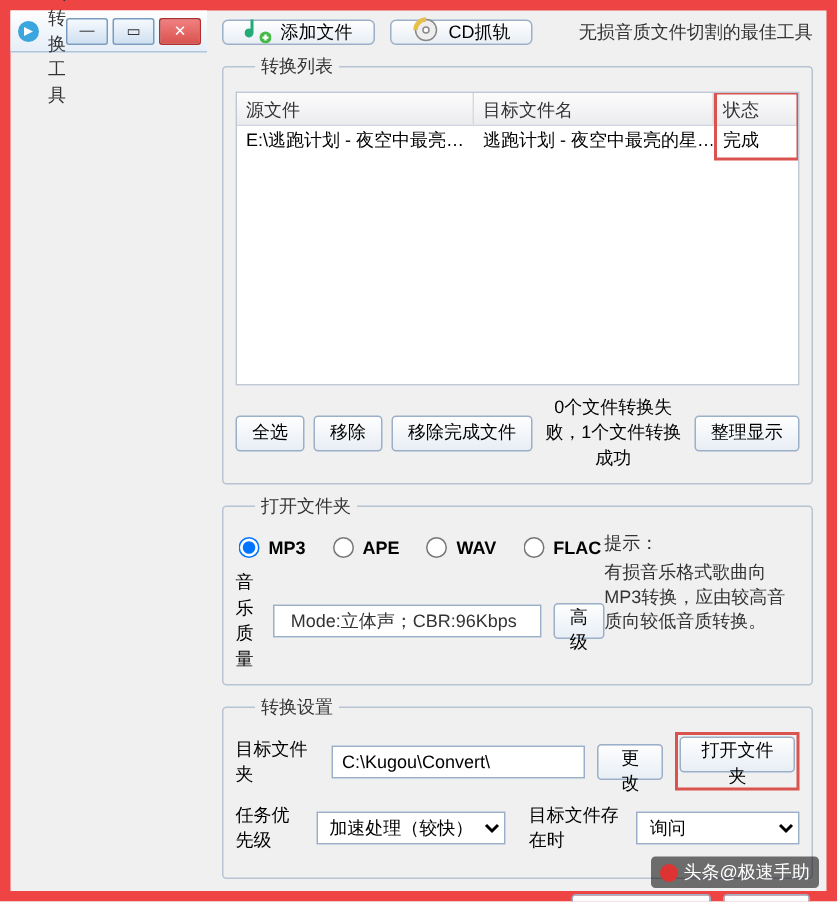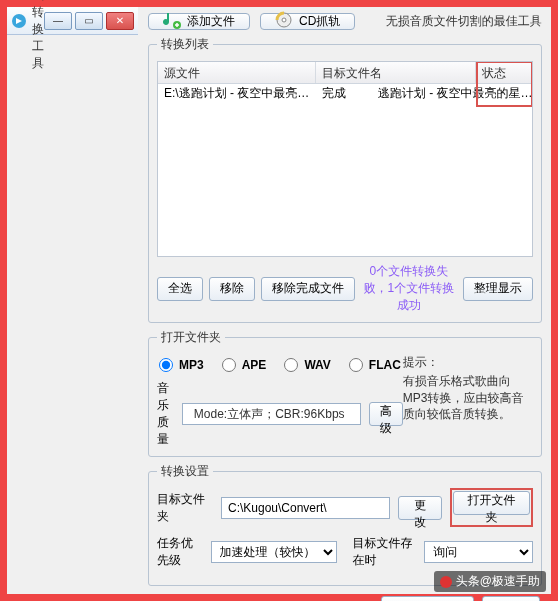--- a/index.html
+++ b/index.html
@@ -10,36 +10,36 @@
 .titlebar-text { flex: 1; color: #333; }
 .titlebar-btns { display: flex; gap: 3px; }
 .tbtn { width: 28px; height: 18px; border: 1px solid #7a9bc0; background: linear-gradient(#f5f9ff,#d0e0f0); border-radius: 2px; display:flex; align-items:center; justify-content:center; font-size:10px; color:#333; }
 .tbtn.close { background: linear-gradient(#f08080,#d9534f); border-color:#b03030; color:#fff; }
 .content { flex:1; padding: 6px 10px 8px 10px; display:flex; flex-direction:column; gap: 6px; position:relative; }
 .toolbar-row { display:flex; align-items:center; gap: 10px; }
 .bigbtn { height: 17px; padding: 0 14px; border: 1px solid #9bb0c8; border-radius: 4px; background: linear-gradient(#fefefe,#e8eef5); display:flex; align-items:center; gap:6px; cursor:pointer; }
 .spacer { flex:1; }
 .slogan { color:#333; }
 fieldset { border:1px solid #b8c4d2; border-radius:3px; padding: 8px; }
-legend { padding: 0 4px; color:#333; }
+legend { padding: 0 4px; color:#333;margin-left:13px; }
 .table-wrap { border:1px solid #bfc8d4; background:#fff; height: 196px; overflow:hidden; position:relative; }
 .thead { display:flex; height:22px; background:linear-gradient(#fcfcfd,#ececef); border-bottom:1px solid #cfd6df; }
 .th { border-right:1px solid #d6dbe2; padding: 3px 6px; color:#333; }
 .th.src { width: 158px; }
 .th.dst { width: 160px; }
 .th.stat { flex:1; }
 .trow { display:flex; height:20px;align-items:flex-end; }
 .td { padding: 2px 6px; border-right:1px solid transparent; white-space:nowrap; overflow:hidden; }
 .td.src { width: 158px; }
 .td.dst { width: 160px; }
 .td.stat { flex:1; }
 .hl-box { position:absolute; border:2px solid #d9534f; pointer-events:none; }
 .list-actions { display:flex; align-items:center; gap:6px; margin-top:6px; }
 .sbtn { height:24px; padding: 0 10px; border:1px solid #9bb0c8; border-radius:3px; background:linear-gradient(#fefefe,#e8eef5); cursor:pointer; }
-.stat-text { flex:1; text-align:center; color:#8b5cf6; }
+.stat-text { flex:1; text-align:center; color:#000000; }
 .format-row { display:flex; align-items:center; gap: 18px; padding: 4px 2px; }
 .radio-item { display:flex; align-items:center; gap:6px; font-size:15px; font-weight:bold; }
 .radio-item input { width:14px; height:14px; }
 .tip { font-size:12px; color:#333; line-height:1.4; width:130px; }
 .tip-title { color:#333; margin-bottom:2px; }
 .quality-row { display:flex; align-items:center; gap:8px; margin-top:4px; }
 .quality-input { flex:1; height:22px; border:1px solid #9bb0c8; background:#fff; padding:0 11px; color:#333; }
 .field-row { display:flex; align-items:center; gap:8px; margin-bottom:8px; }
 .text-input { flex:1; height:22px; border:1px solid #9bb0c8; background:#fff; padding:0 6px; }
 .sel { height:22px; border:1px solid #9bb0c8; background:#fff; padding:0 4px; width:130px; }
@@ -95,22 +95,22 @@
     <fieldset>
       <legend>转换列表</legend>
       <div class="table-wrap">
         <div class="thead">
           <div class="th src">源文件</div>
           <div class="th dst">目标文件名</div>
           <div class="th stat">状态</div>
         </div>
         <div class="trow">
           <div class="td src">E:\逃跑计划 - 夜空中最亮…</div>
+          <div class="td dst">逃跑计划 - 夜空中最亮的星…</div>
           <div class="td stat">完成</div>
-          <div class="td dst">逃跑计划 - 夜空中最亮的星…</div>
         </div>
         <div class="hl-box" style="top:-1px; left:318px; right:-1px; height:46px;"></div>
       </div>
       <div class="list-actions">
         <button class="sbtn">全选</button>
         <button class="sbtn">移除</button>
         <button class="sbtn">移除完成文件</button>
         <span class="stat-text">0个文件转换失败，1个文件转换成功</span>
         <button class="sbtn">整理显示</button>
       </div>

